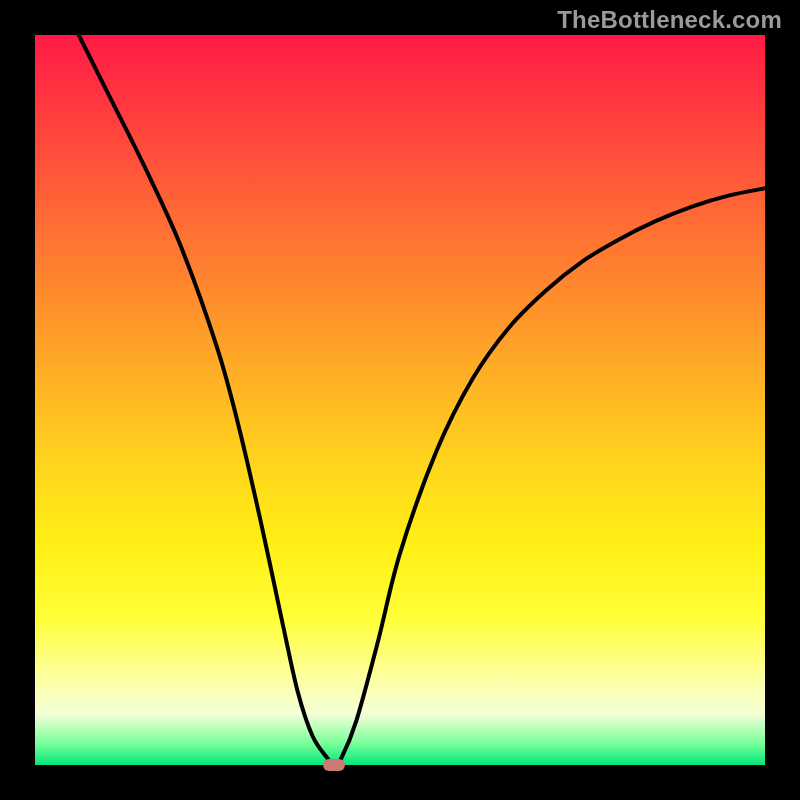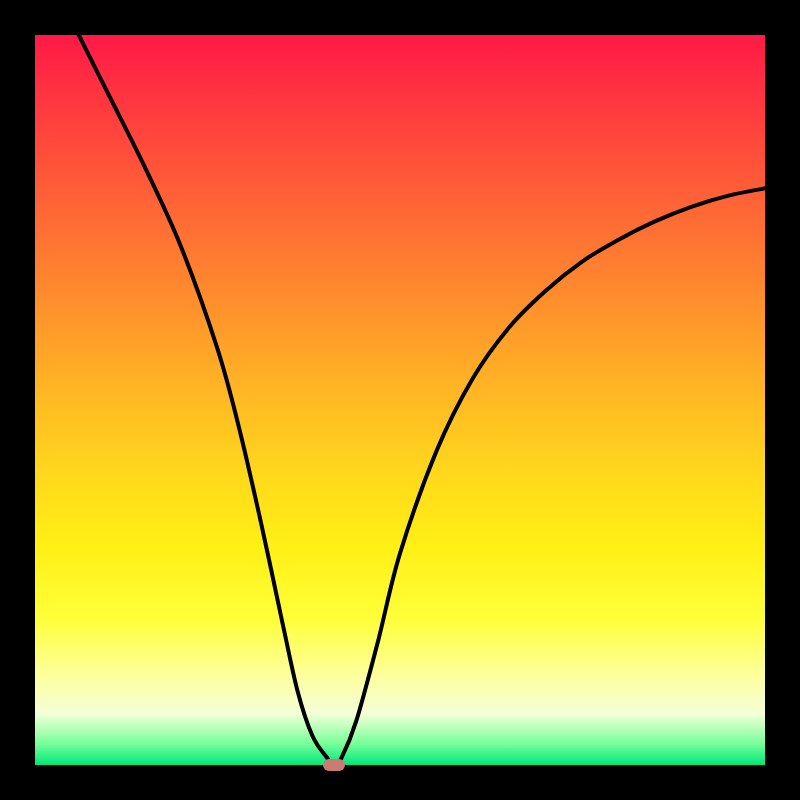--- a/index.html
+++ b/index.html
@@ -63,19 +63,20 @@
     height: 12px;
     background: #cc7a74;
     border-radius: 6px;
     transform: translate(-50%, -50%);
   }
 </style>
 </head>
 <body>
 
 <div class="frame">
+  <div class="watermark">TheBottleneck.com</div>
   <div class="plot">
     <svg class="curve" viewBox="0 0 730 730" preserveAspectRatio="none">
       <path id="curve-path" fill="none" stroke="#000000" stroke-width="4" stroke-linecap="round" stroke-linejoin="round" d="M 43.8 0 C 48.666666666666664 9.733333333333329, 62.05 36.49999999999996, 73 58.39999999999998 C 83.95 80.3, 97.33333333333333 105.85000000000008, 109.5 131.4000000000001 C 121.66666666666667 156.9500000000001, 133.83333333333334 181.2833333333334, 146 211.70000000000005 C 158.16666666666666 242.1166666666667, 172.76666666666665 283.48333333333335, 182.5 313.90000000000003 C 192.23333333333335 344.3166666666667, 197.1 365, 204.4 394.2 C 211.70000000000002 423.4, 219 456.25, 226.3 489.1 C 233.60000000000002 521.95, 242.11666666666667 563.3166666666666, 248.20000000000002 591.3 C 254.28333333333336 619.2833333333333, 257.93333333333334 638.75, 262.8 657 C 267.6666666666667 675.25, 272.5333333333333 689.8499999999999, 277.4 700.8 C 282.26666666666665 711.75, 288.35 717.8333333333334, 292 722.7 C 295.65 727.5666666666667, 296.8666666666666 730, 299.29999999999995 730 C 301.7333333333333 730, 302.94999999999993 730, 306.59999999999997 722.7 C 310.25 715.4000000000001, 315.1166666666667 705.6666666666667, 321.2 686.2 C 327.2833333333333 666.7333333333333, 335.79999999999995 633.8833333333333, 343.09999999999997 605.9 C 350.4 577.9166666666666, 355.26666666666665 549.9333333333333, 365 518.3 C 374.73333333333335 486.66666666666663, 389.33333333333337 445.3, 401.50000000000006 416.1 C 413.66666666666674 386.90000000000003, 425.83333333333337 363.7833333333333, 438 343.09999999999997 C 450.16666666666663 322.41666666666663, 462.33333333333337 306.6, 474.5 292 C 486.66666666666663 277.4, 498.83333333333326 266.45, 510.99999999999994 255.5 C 523.1666666666666 244.55, 535.3333333333334 234.8166666666667, 547.5 226.3 C 559.6666666666666 217.78333333333333, 571.8333333333334 211.09166666666664, 584 204.39999999999998 C 596.1666666666666 197.70833333333331, 608.3333333333334 191.62499999999997, 620.5 186.14999999999998 C 632.6666666666666 180.67499999999998, 644.8333333333334 175.80833333333328, 657 171.54999999999995 C 669.1666666666666 167.29166666666663, 681.3333333333334 163.64166666666668, 693.5 160.60000000000002 C 705.6666666666666 157.55833333333337, 723.9166666666666 154.51666666666662, 730 153.29999999999995"></path>
     </svg>
     <div id="min-marker" class="min-marker" style="left: 299.3px; top: 730px; background: rgb(204, 122, 116);"></div>
   </div>
 </div>
 
 </body></html>

